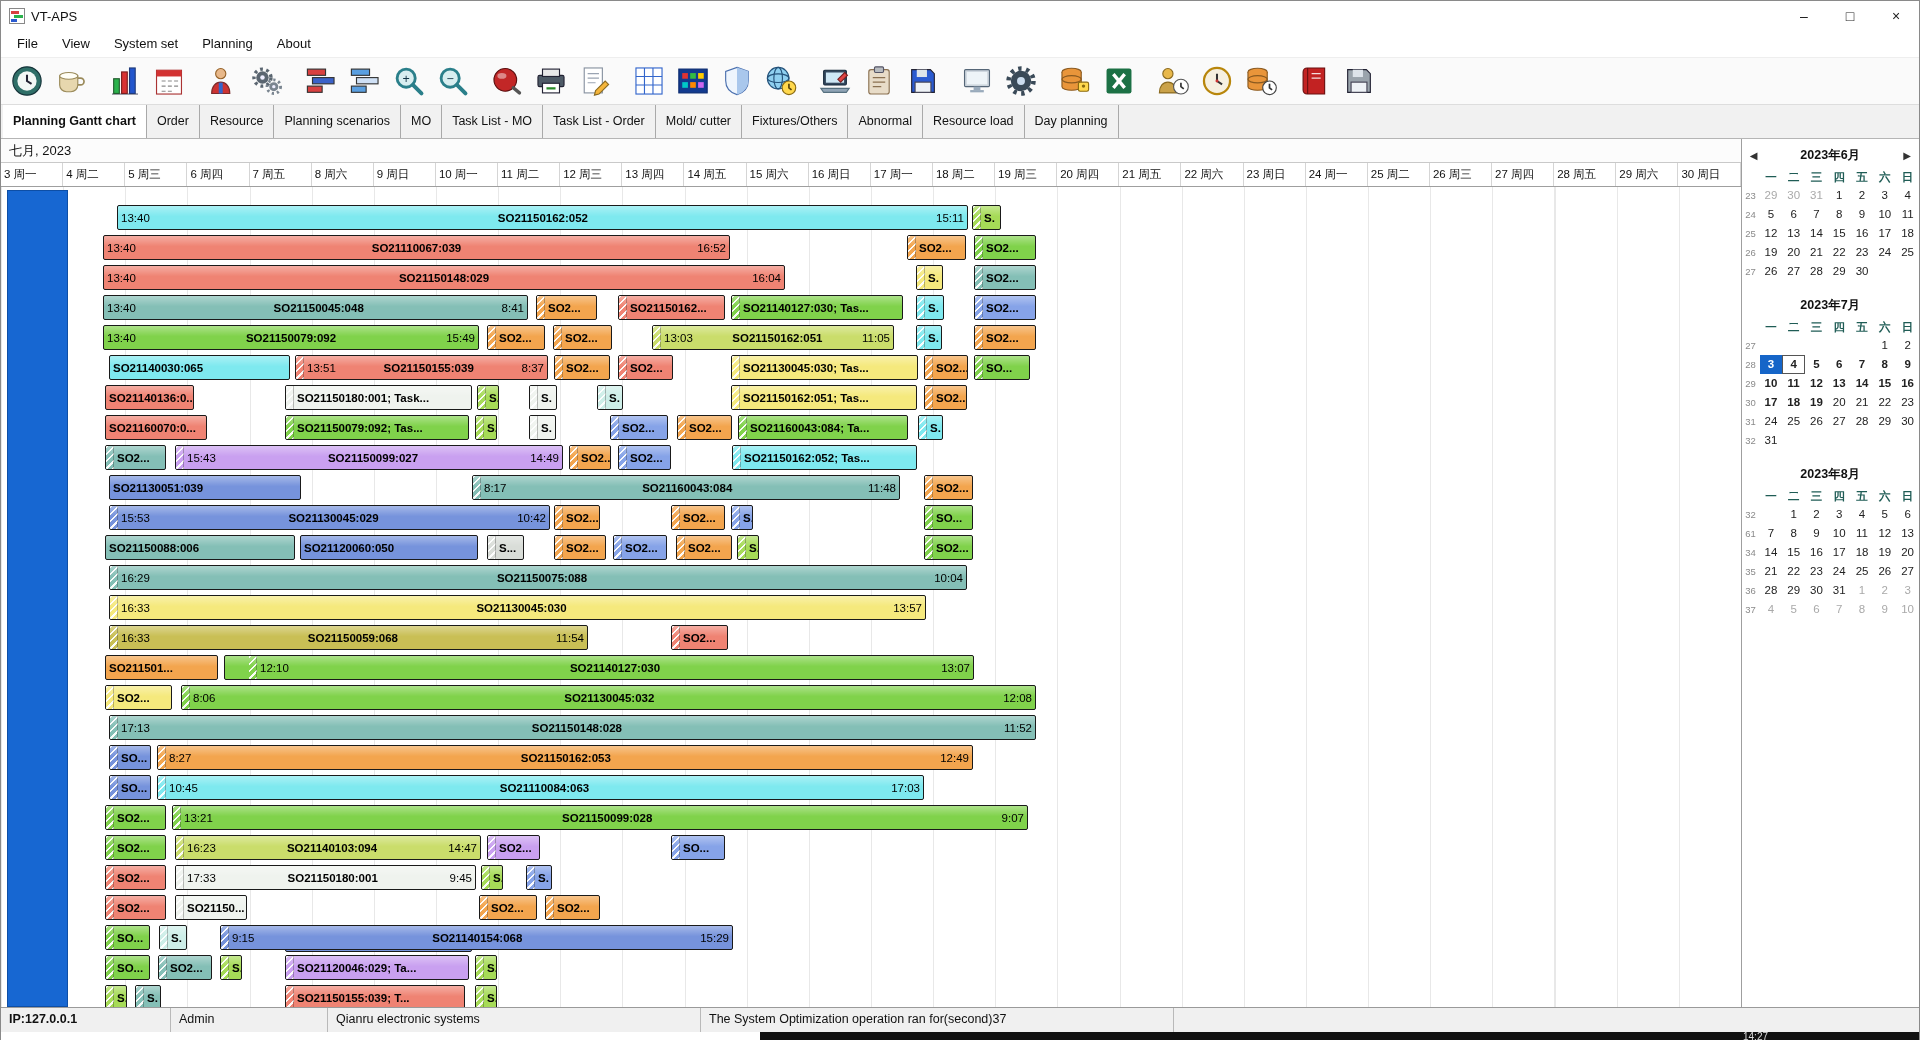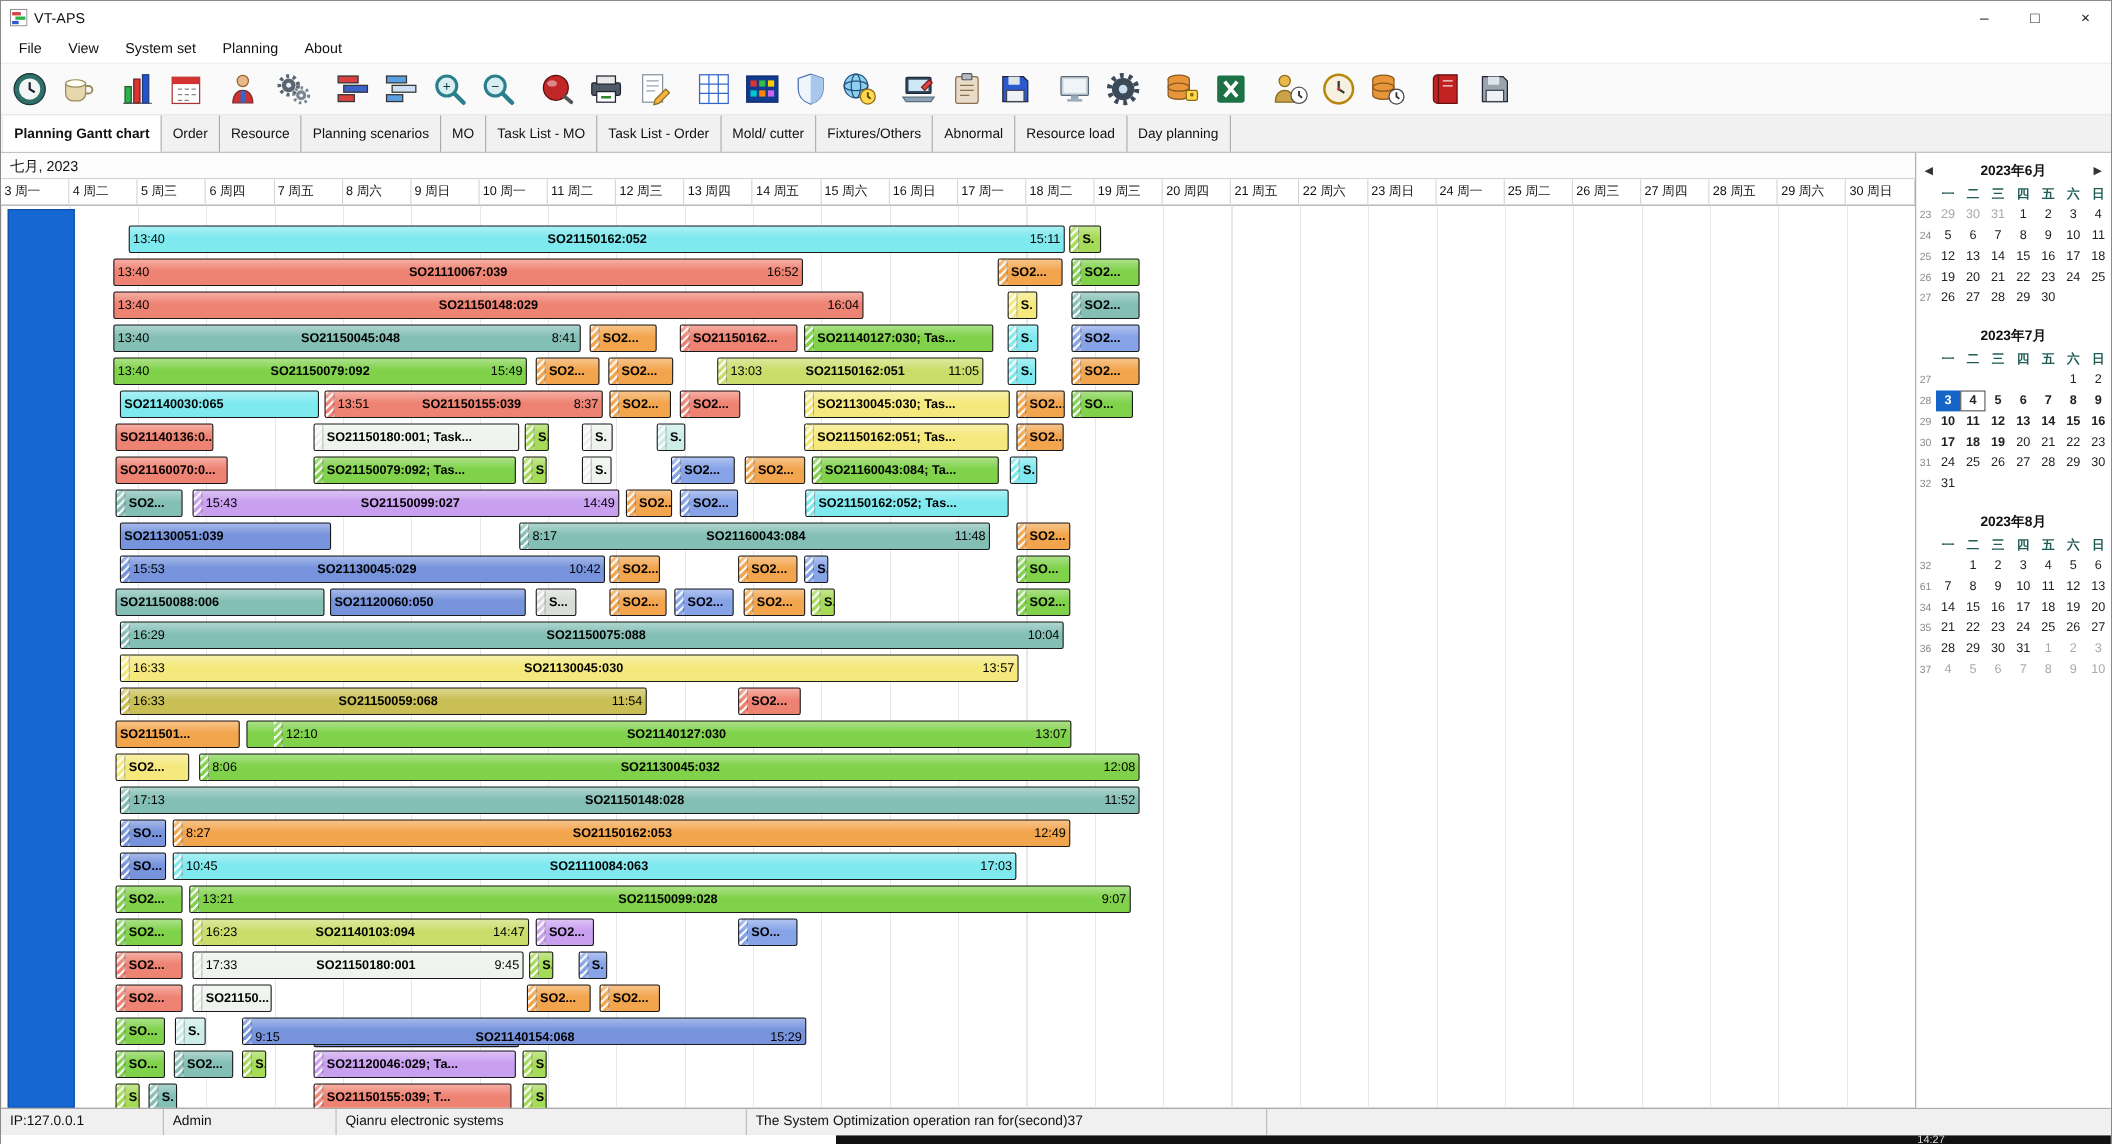--- a/index.html
+++ b/index.html
@@ -774,21 +774,21 @@
             <span class="t mt solo">SO2...</span>
           </div>
           <div class="bar" style="left: 104px; top: 738px; width: 45px; background-color: rgb(128, 210, 75);">
             <span class="hatch"></span>
             <span class="t mt solo">SO...</span>
           </div>
           <div class="bar" style="left: 158px; top: 738px; width: 28px; background-color: rgb(205, 238, 232);">
             <span class="hatch"></span>
             <span class="t mt solo">S.</span>
           </div>
-          <div class="bar" style="left: 219px; top: 738px; width: 513px; background-color: rgb(118, 147, 220); align-items: flex-end;">
+          <div class="bar" style="left: 219px; top: 738px; width: 513px; background-color: rgb(118, 147, 220);">
             <span class="hatch"></span>
             <span class="t st">9:15</span>
             <span class="t mt">SO21140154:068</span>
             <span class="t et">15:29</span>
           </div>
           <div class="bar" style="left: 104px; top: 768px; width: 45px; background-color: rgb(128, 210, 75);">
             <span class="hatch"></span>
             <span class="t mt solo">SO...</span>
           </div>
           <div class="bar" style="left: 157px; top: 768px; width: 54px; background-color: rgb(132, 191, 182);">
@@ -1044,21 +1044,21 @@
             <span class="cal-day m">7</span>
             <span class="cal-day m">8</span>
             <span class="cal-day m">9</span>
             <span class="cal-day m">10</span>
           </div>
         </div>
       </div>
   </div>
 
   <div class="statusbar" id="statusbar">
-      <div class="seg" style="width: 148px;">IP:127.0.0.1</div>
+      <div class="seg" style="width: 170px; font-weight: bold;">IP:127.0.0.1</div>
       <div class="seg" style="width: 157px;">Admin</div>
       <div class="seg" style="width: 373px;">Qianru electronic systems</div>
       <div class="seg" style="width: 473px;">The System Optimization operation ran for(second)37</div>
       <div class="seg last"></div>
     </div>
 
   <div class="bottomstrip">
     <div class="taskbar-part">
       <span>14:27</span>
     </div>

